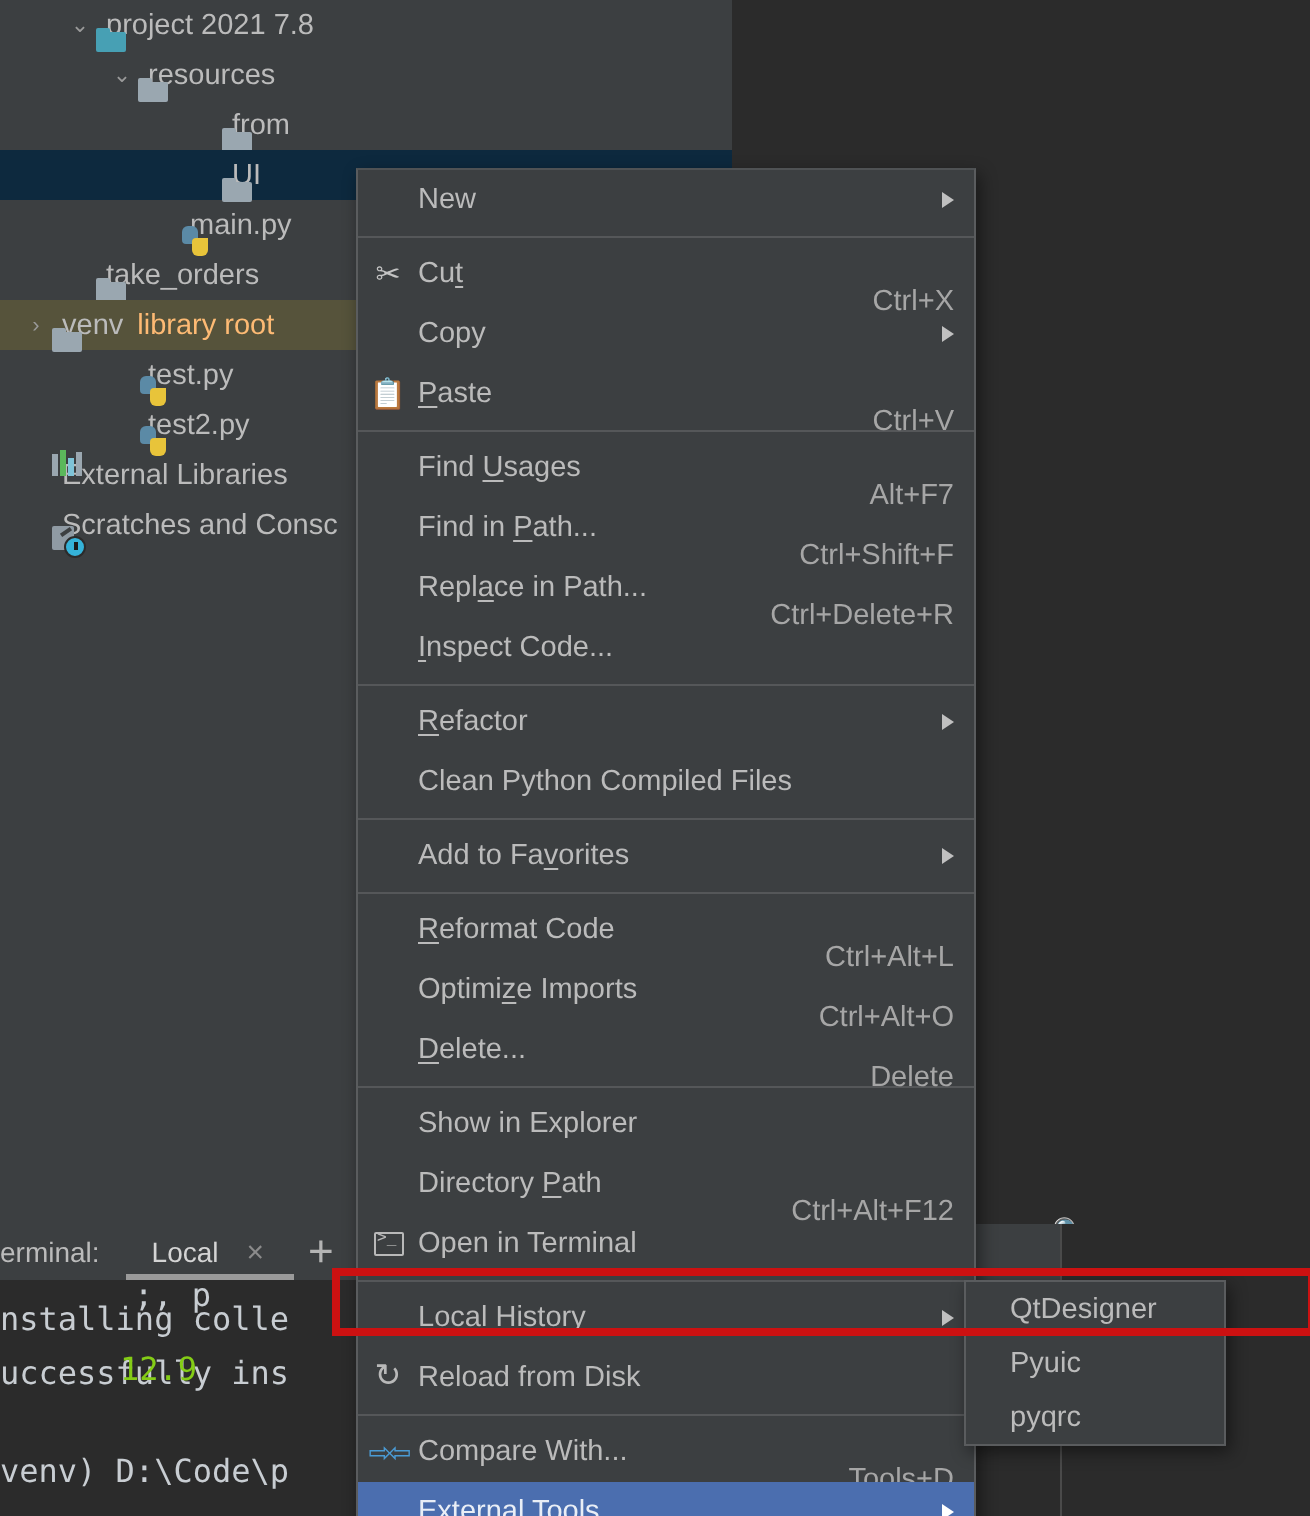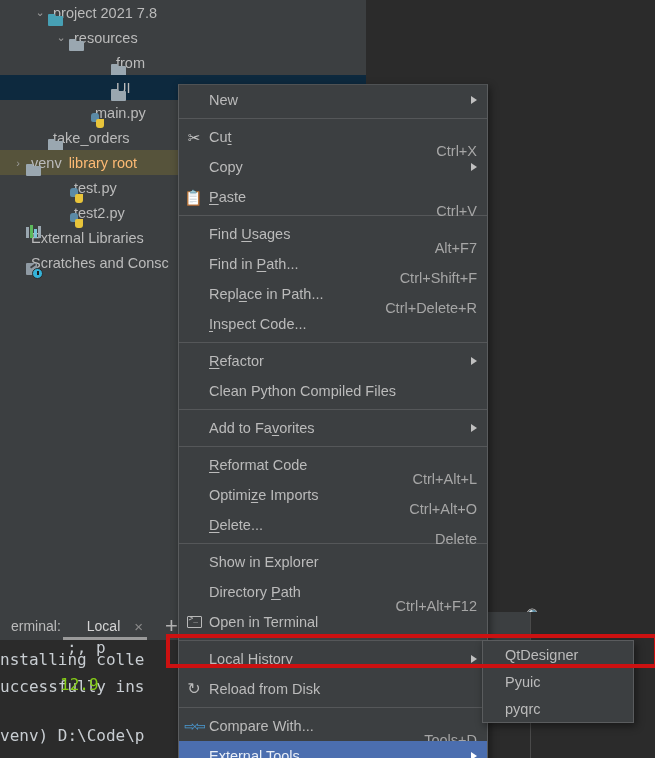--- a/index.html
+++ b/index.html
@@ -110,21 +110,21 @@
   
   .terminal-panel {
     position: absolute; left: 0; top: 612px;
     width: 530px; height: 146px;
     background: #3c3f41;
   }
   .term-header {
     position: relative; height: 28px; background: #3c3f41;
     display: flex; align-items: center; color: #bbbbbb; font-size: 14px;
   }
-  .term-title { margin-left: 11px; color: #bbbbbb; }
+  .term-title { margin-left: 0; color: #bbbbbb; }
   .term-tab {
     position: relative; margin-left: 22px; color: #d4d4d4;
     padding: 0 4px;
   }
   .term-tab-underline {
     position: absolute; left: 63px; bottom: 0; width: 84px; height: 3px;
     background: #9a9a9a;
   }
   .term-close {
     color: #8b8b8b; margin-left: 10px; font-size: 15px;
@@ -205,21 +205,21 @@
     content:">_"; position:absolute; left:1px; top:-3px;
     font-size: 8px; color:#b9b9b9;
     font-family: "DejaVu Sans Mono", monospace;
   }
   .gl-reload { font-size: 16px; color: #b9b9b9; }
   .gl-compare { color: #4a9ad4; font-size: 14px; letter-spacing: -2px; }
 
   
   .submenu {
     position: absolute; left: 482px; top: 640px;
-    width: 152px;
+    width: 131px;
     background: #3c3f41;
     border: 1px solid #5a5c5e;
     font-size: 14.5px; color: #bbbbbb;
     box-shadow: 2px 3px 8px rgba(0,0,0,0.45);
     z-index: 50;
   }
   .smi { height: 27px; display: flex; align-items: center; padding-left: 22px; white-space: nowrap; }
 
   
   .red-box {

